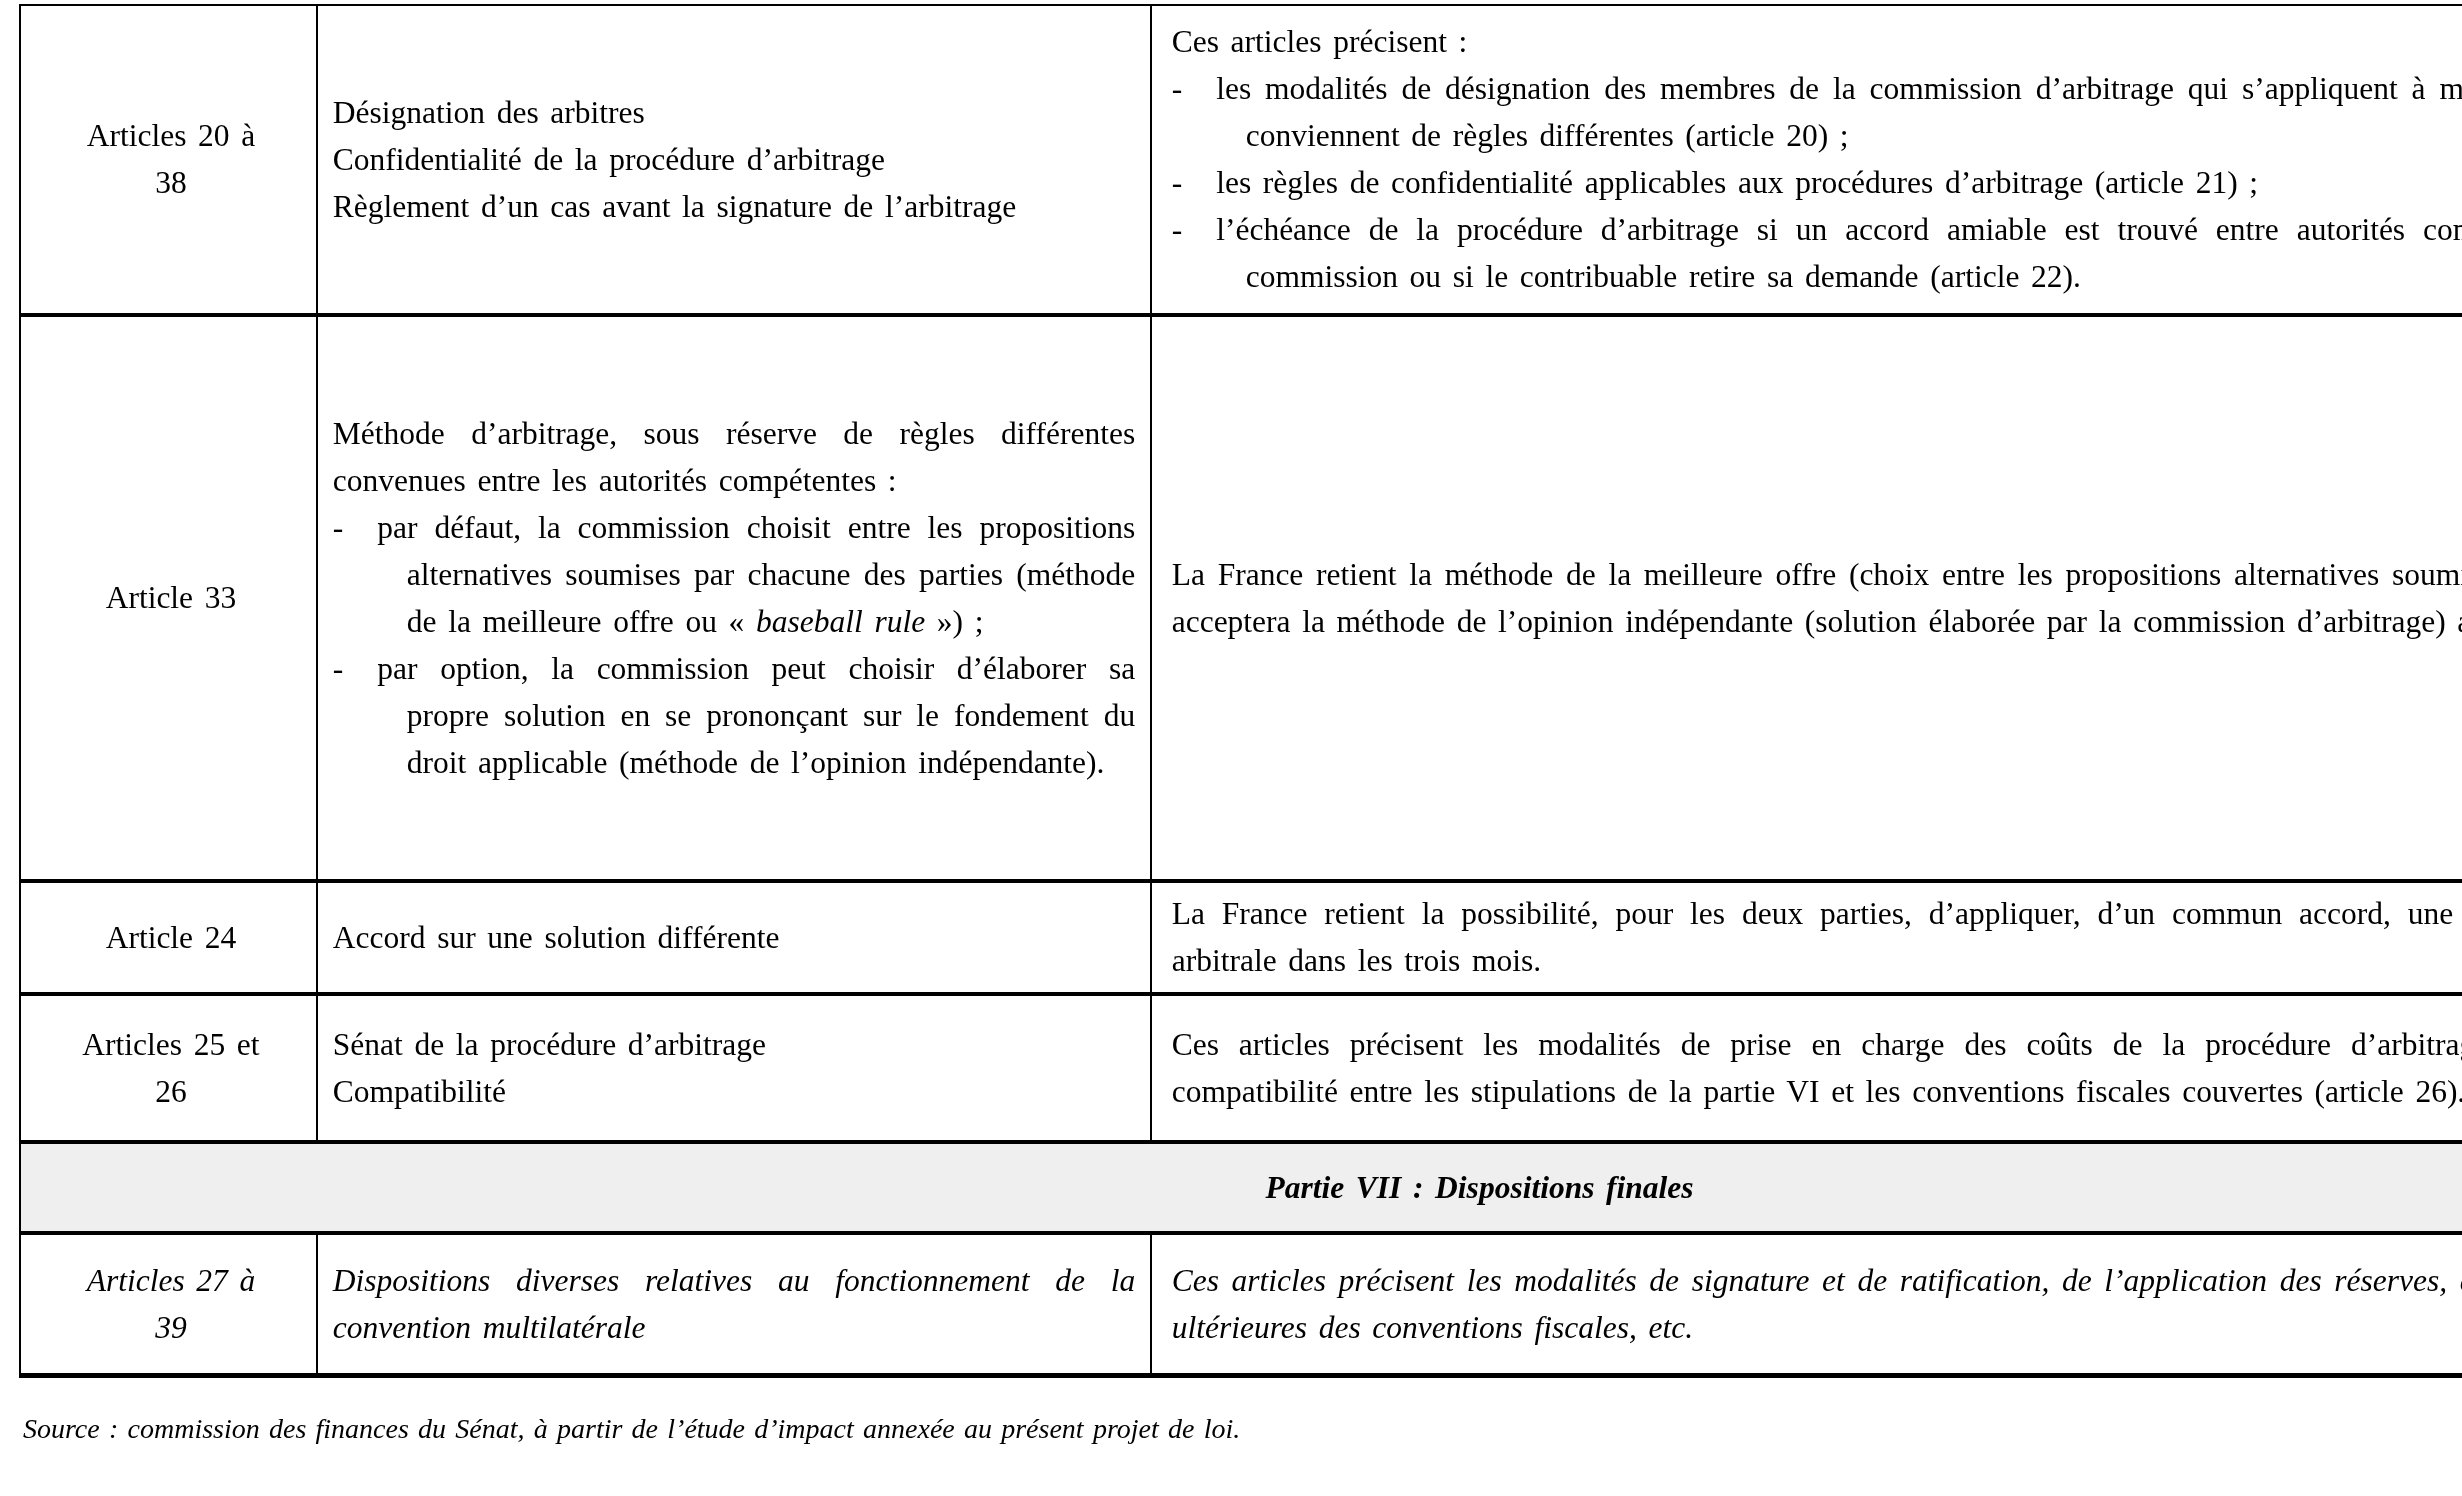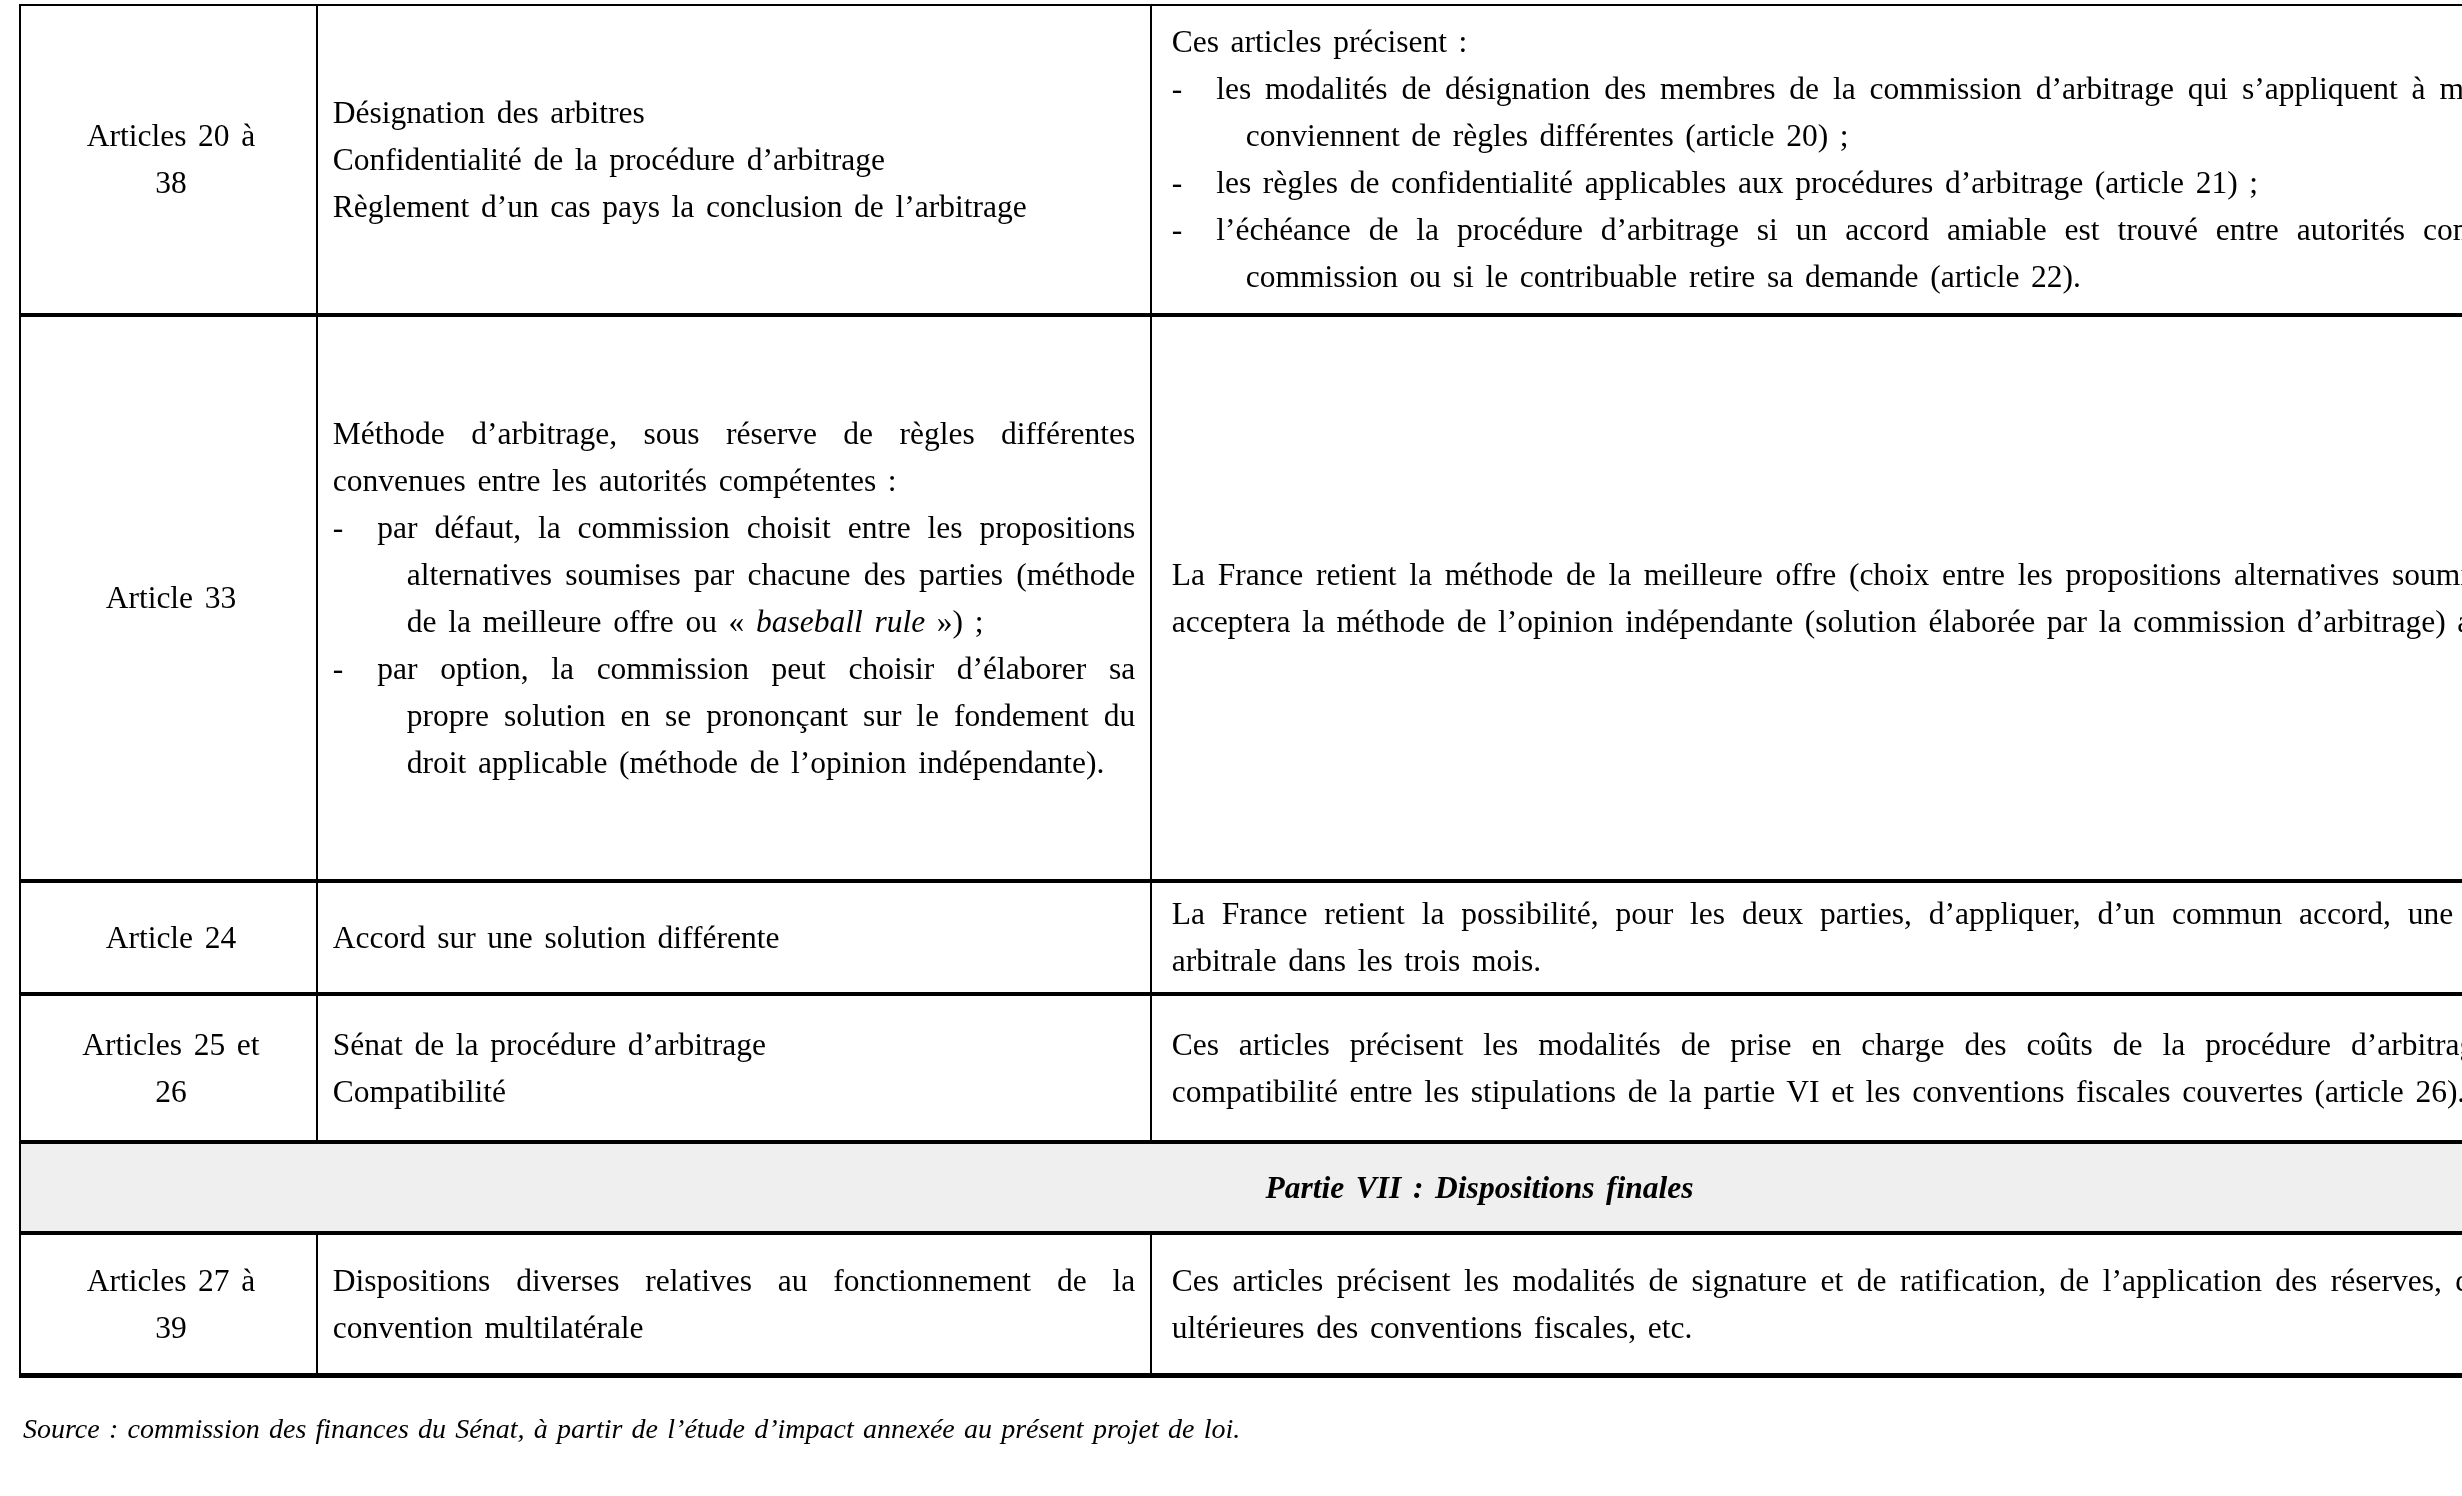--- a/index.html
+++ b/index.html
@@ -32,21 +32,21 @@
   col.c3 { width: 1788px; }
   td {
     border-left: 2.5px solid #000000;
     border-right: 2.5px solid #000000;
     border-top: 4.4px solid #000000;
     border-bottom: 4.4px solid #000000;
     vertical-align: middle;
     padding: 0;
   }
   tr.first-row td { border-top-width: 2px; }
-  tr.last-row td  { border-bottom-width: 5.4px; }
+  tr.last-row td  { border-bottom-width: 5.4px; font-style: italic; }
   .cell-articles {
     padding: 7.4px 8.9px 7.4px 13.8px;
     text-align: center;
   }
   .cell-subject {
     padding: 7.9px 14.8px;
     text-align: justify;
     margin-top: 40px;
   }
   .cell-detail {
@@ -94,21 +94,21 @@
 
     <tbody>
         <tr class="first-row" style="height:310px;">
       <td class="cell-articles">
         <p>Articles 20 à</p>
         <p>38</p>
       </td>
       <td class="cell-subject">
         <p>Désignation des arbitres</p>
         <p>Confidentialité de la procédure d’arbitrage</p>
-        <p>Règlement d’un cas pays la conclusion de l’arbitrage</p>
+        <p>Règlement d’un cas avant la signature de l’arbitrage</p>
       </td>
       <td class="cell-detail">
         <p>Ces articles précisent :</p>
         <div class="bullet"><span class="b-dash">-</span><span class="b-gap"></span><span>les modalités de désignation des membres de la commission d’arbitrage qui s’appliquent à moins que les autorités compétentes conviennent de règles différentes (article 20) ;</span></div>
         <div class="bullet"><span class="b-dash">-</span><span class="b-gap"></span><span>les règles de confidentialité applicables aux procédures d’arbitrage (article 21) ;</span></div>
         <div class="bullet"><span class="b-dash">-</span><span class="b-gap"></span><span>l’échéance de la procédure d’arbitrage si un accord amiable est trouvé entre autorités compétentes avant la décision de la commission ou si le contribuable retire sa demande (article 22).</span></div>
       </td>
     </tr>
 
     <tr style="height:566px;">

